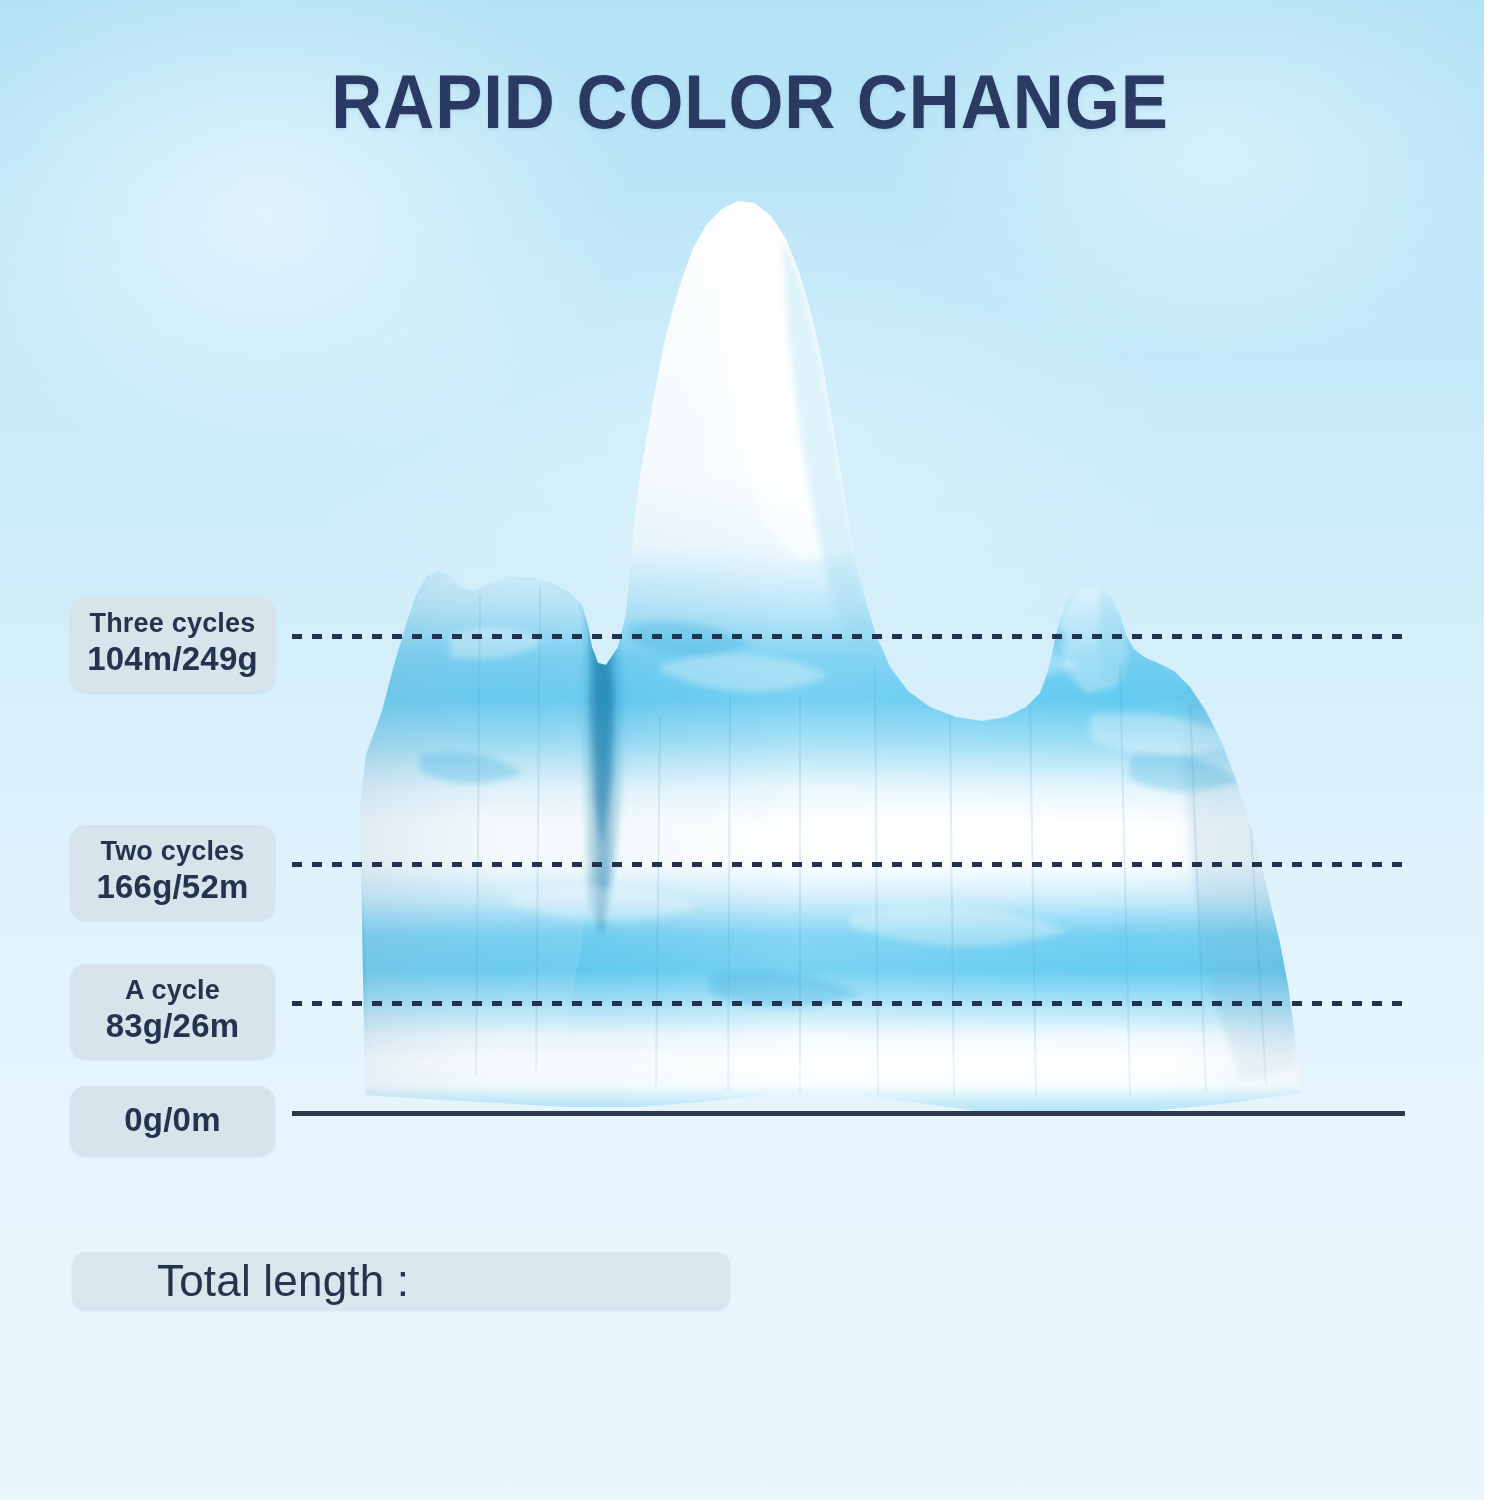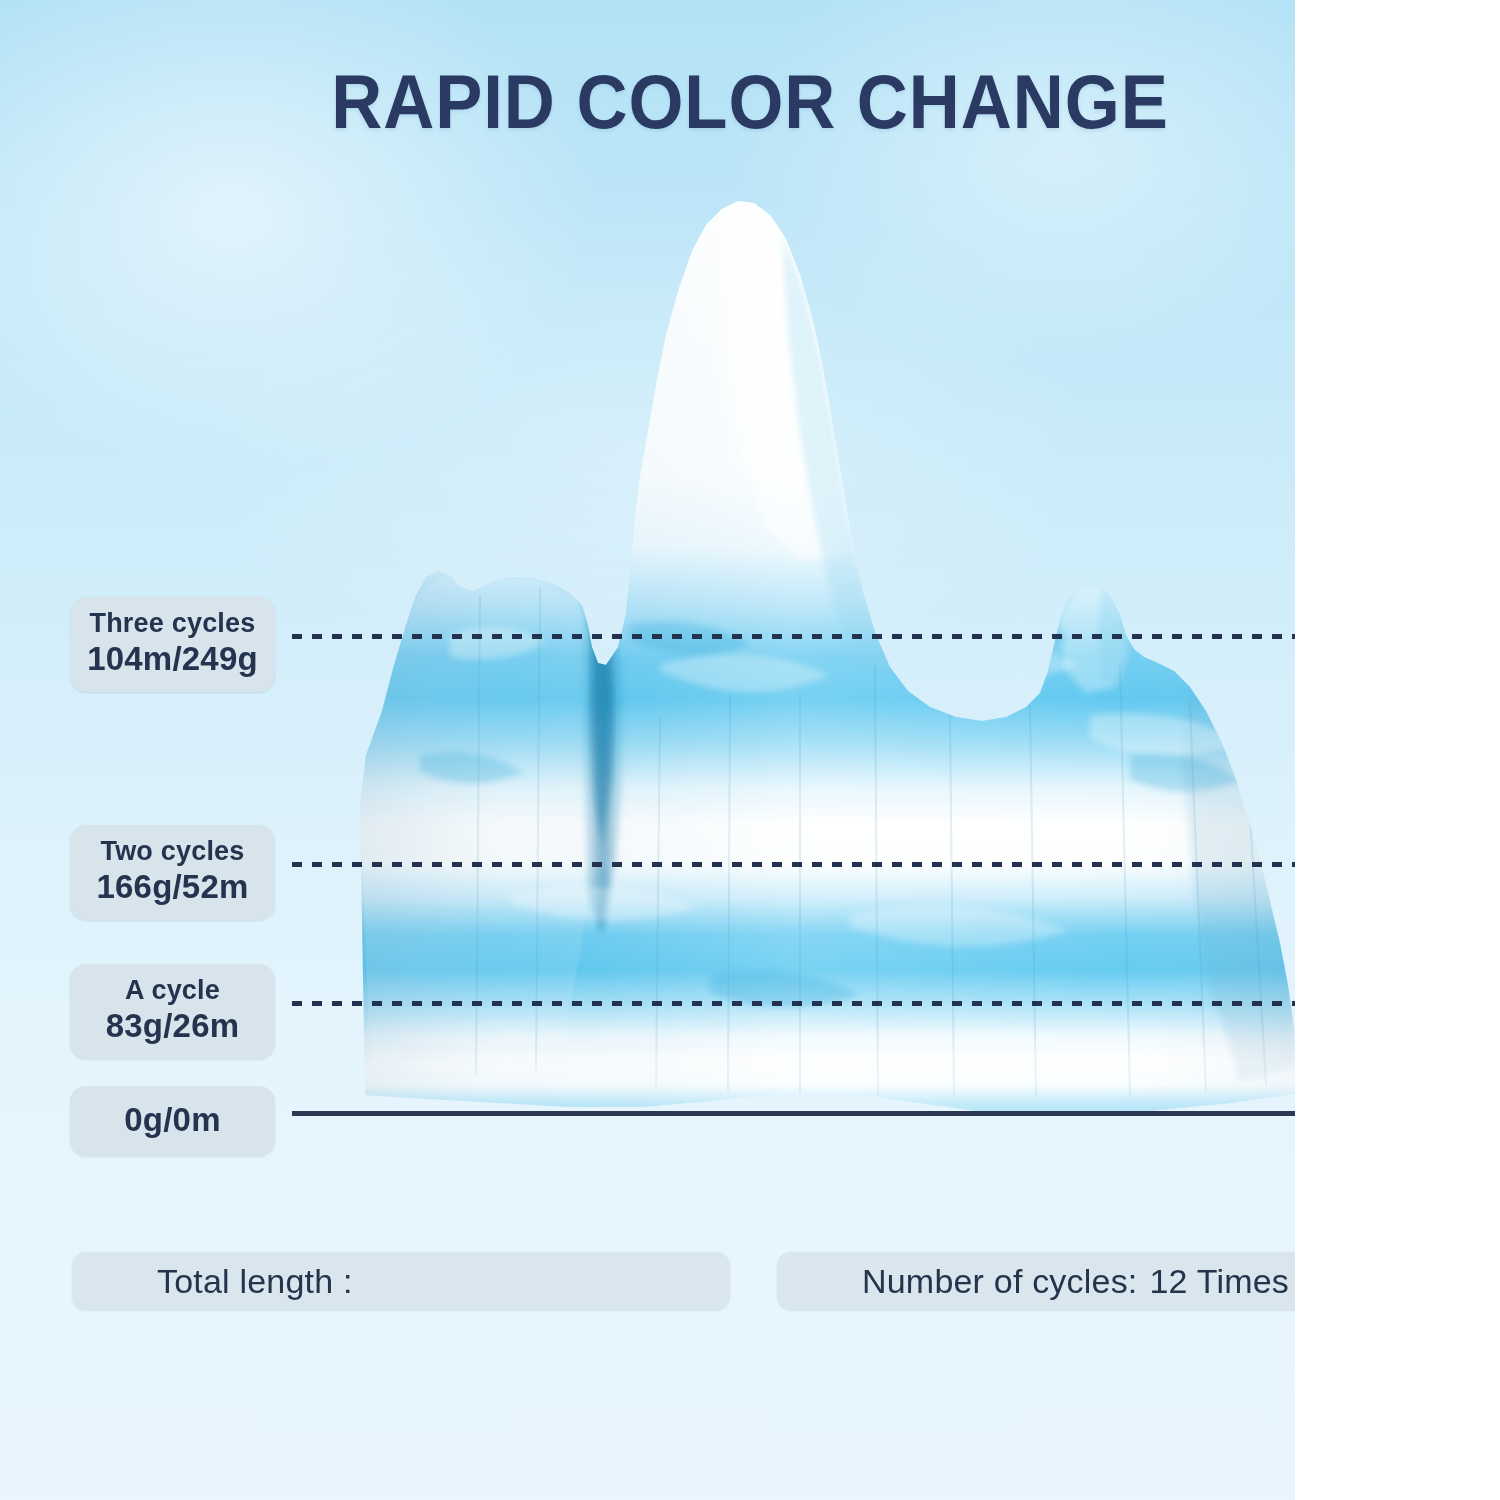--- a/index.html
+++ b/index.html
@@ -6,21 +6,21 @@
 
   html, body {
     width: 1500px;
     height: 1500px;
     overflow: hidden;
     font-family: "Liberation Sans", sans-serif;
   }
 
   #page {
     position: relative;
-    width: 1295px;
+    width: 1484px;
     height: 1500px;
     background:
       radial-gradient(ellipse 520px 380px at 18% 14%, rgba(255,255,255,0.55) 0%, rgba(255,255,255,0) 70%),
       radial-gradient(ellipse 460px 300px at 82% 10%, rgba(255,255,255,0.40) 0%, rgba(255,255,255,0) 72%),
       radial-gradient(ellipse 600px 340px at 50% 30%, rgba(255,255,255,0.25) 0%, rgba(255,255,255,0) 75%),
       linear-gradient(180deg, #b3e2f6 0%, #bde6f8 14%, #cdecfa 34%, #ddf2fc 56%, #e6f5fd 74%, #e9f6fd 100%);
     overflow: hidden;
   }
 
   
@@ -114,21 +114,21 @@
     column-gap: 47px;
     row-gap: 22px;
   }
   .spec-box {
     background: #dae6ed;
     border-radius: 14px;
     display: flex;
     align-items: center;
     color: #23344c;
     font-family: "Liberation Sans Narrow", "Liberation Sans", sans-serif;
-    font-size: 34px;
+    font-size: 44px;
     letter-spacing: 0.2px;
     box-shadow: 0 1px 2px rgba(120,160,190,0.22);
     white-space: nowrap;
   }
   .spec-box .k { display: inline-block; padding-left: 85px; }
   .spec-box .v { display: inline-block; }
   .spec-box.k-wide  .v { padding-left: 54px; }
   .spec-box.k-tight .v { padding-left: 12px; }
   .spec-box.k-gap   .v { padding-left: 110px; }
 </style>
@@ -306,19 +306,15 @@
   </div>
 
   <div class="step-label one-line" style="top:1086px;">
     <span class="val">0g/0m</span>
   </div>
 
   <div id="specs">
     <div class="spec-box k-wide">
       <span class="k">Total length :</span>
     </div>
-    <div class="spec-box k-tight">
-      <span class="k">Number of cycles:</span>
-      <span class="v">12 Times</span>
-    </div>
   </div>
 
 </div>
 
 </body></html>

